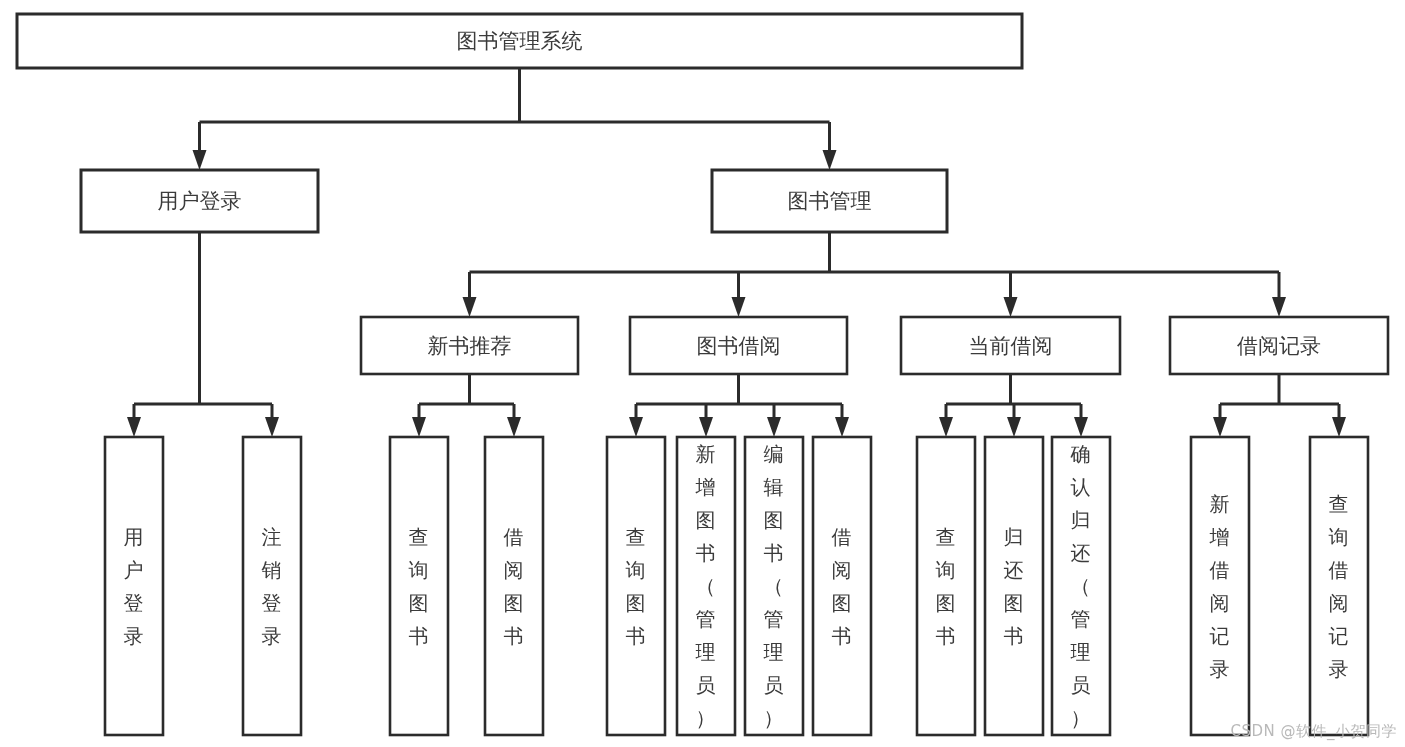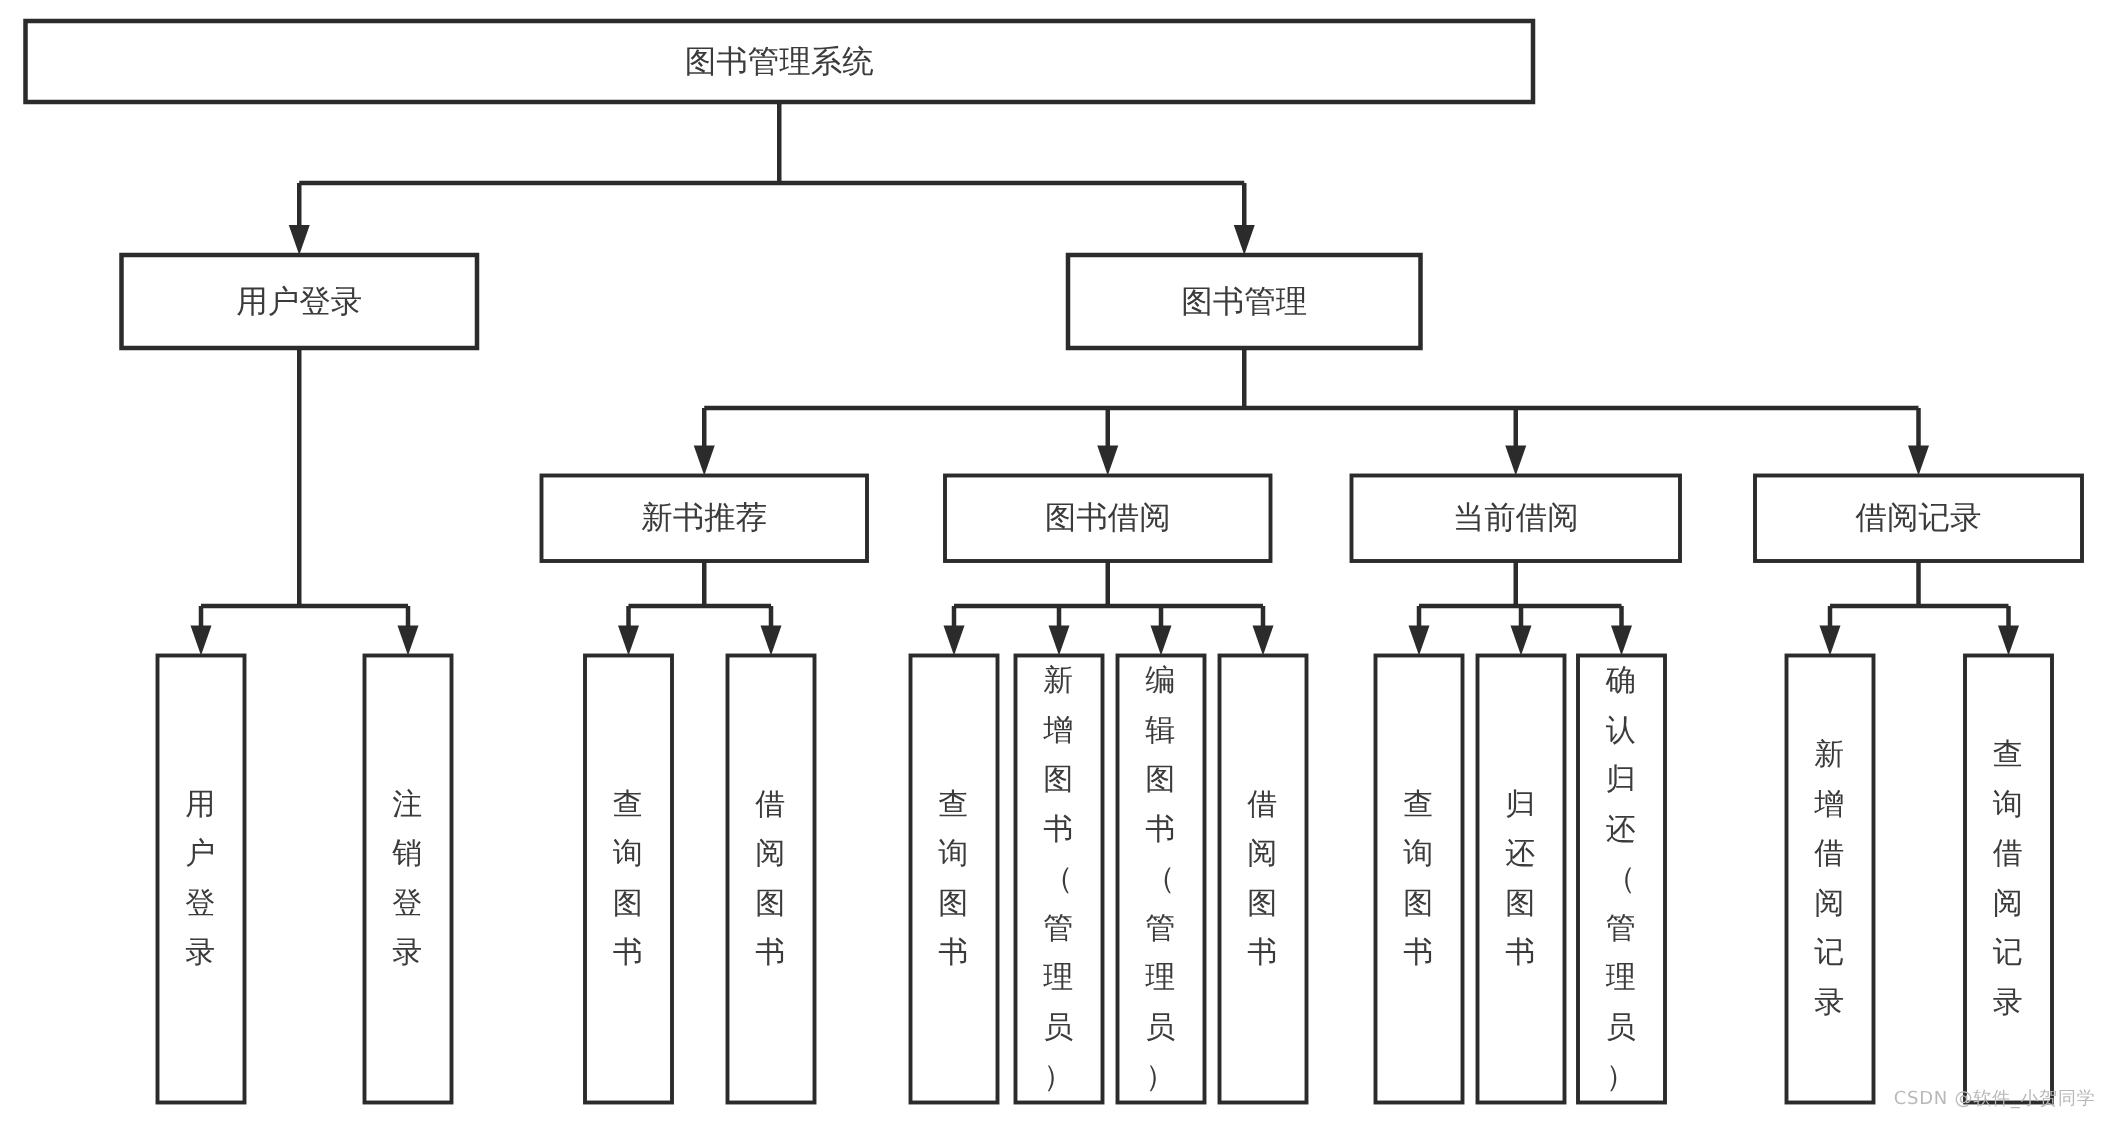--- a/index.html
+++ b/index.html
@@ -55,21 +55,21 @@
   }
   .node-label.vertical {
     font-size: 20px;
     letter-spacing: 1px;
   }
   .watermark {
     position: absolute;
     right: 8px;
     bottom: 6px;
     font-family: "DejaVu Sans", "Liberation Sans", sans-serif;
-    font-size: 12px;
+    font-size: 15px;
     color: #b9b9b9;
     white-space: nowrap;
     letter-spacing: 0.5px;
     pointer-events: none;
   }
 </style>
 </head>
 <body>
 
 <div id="diagram-root">

